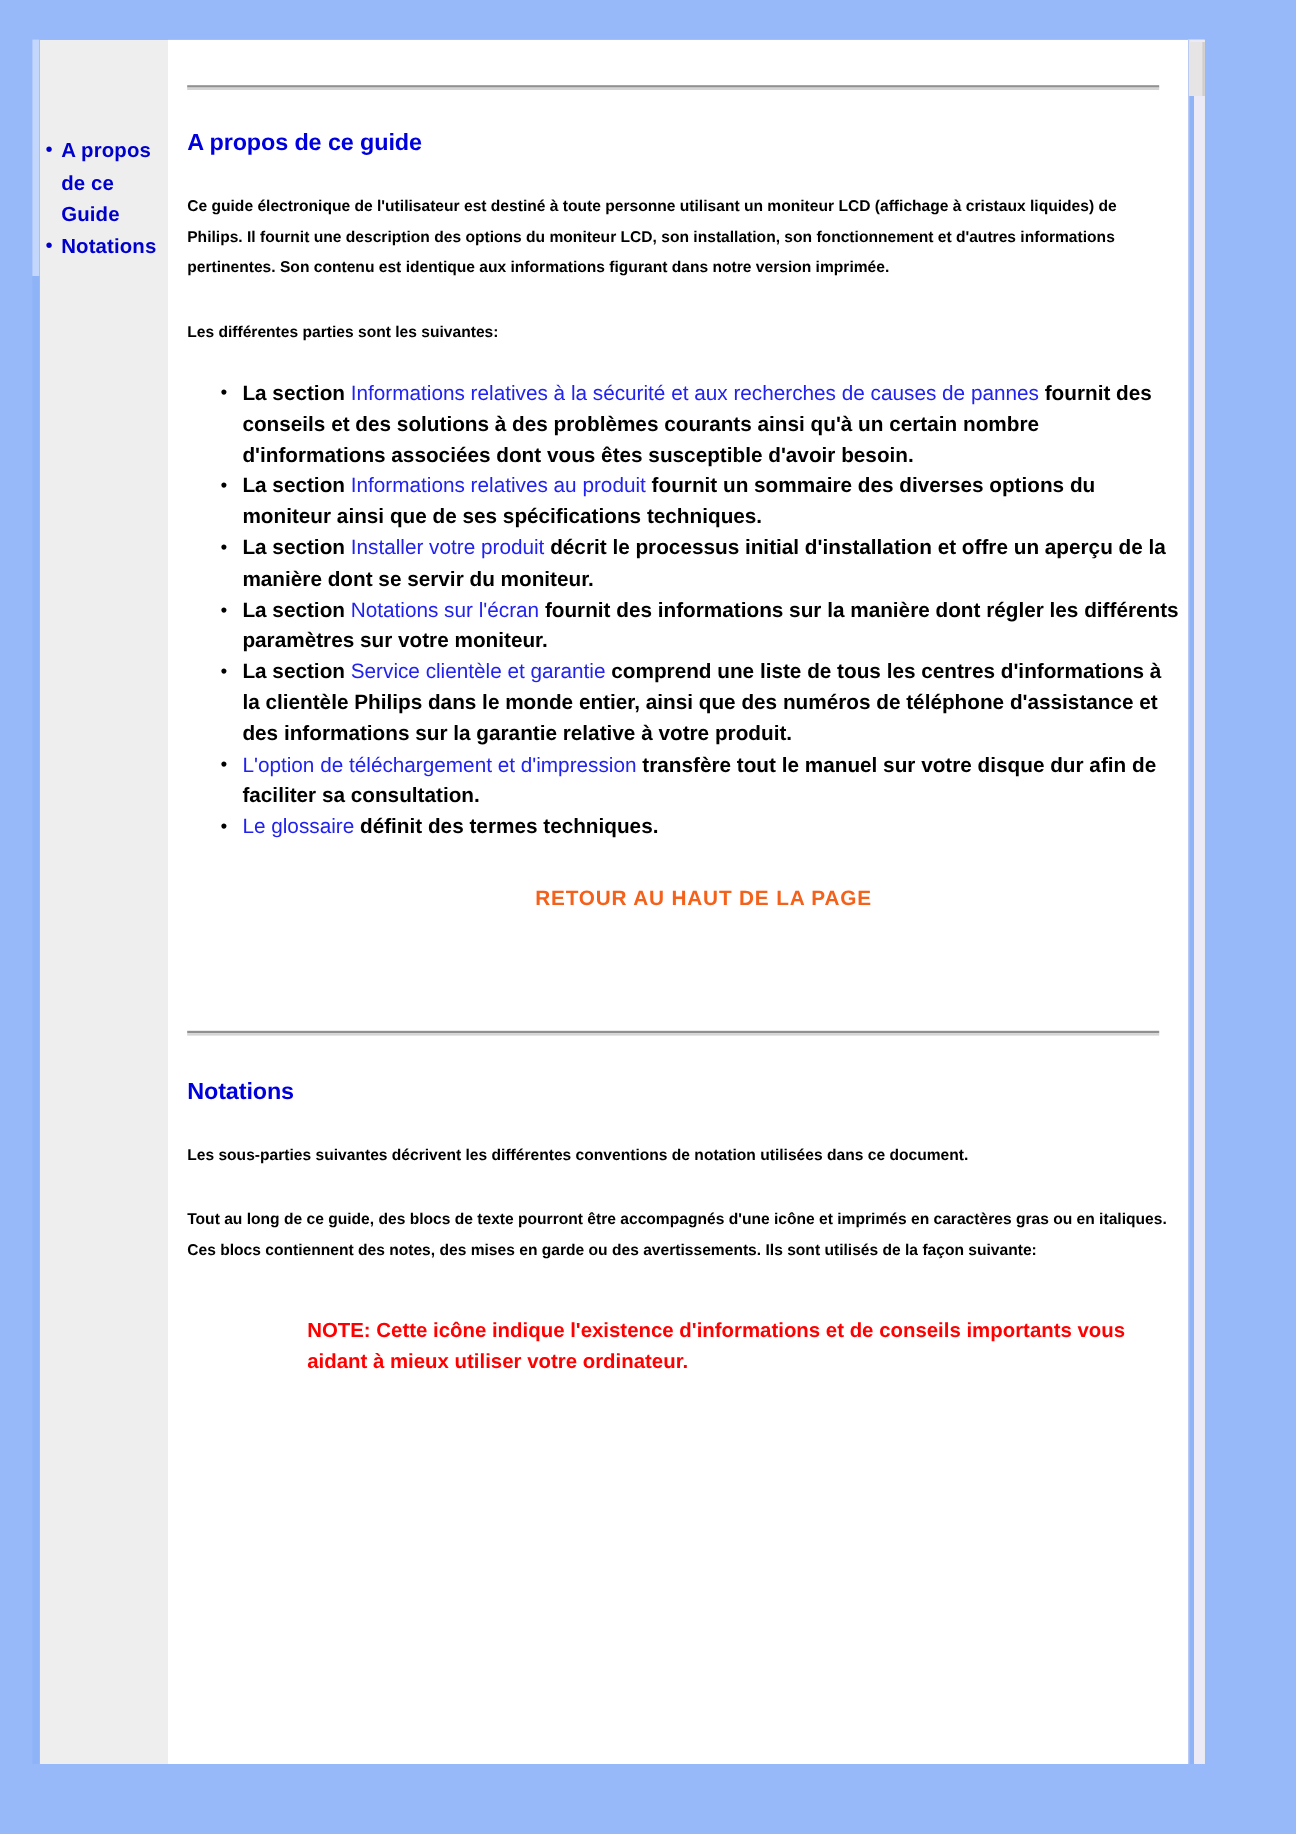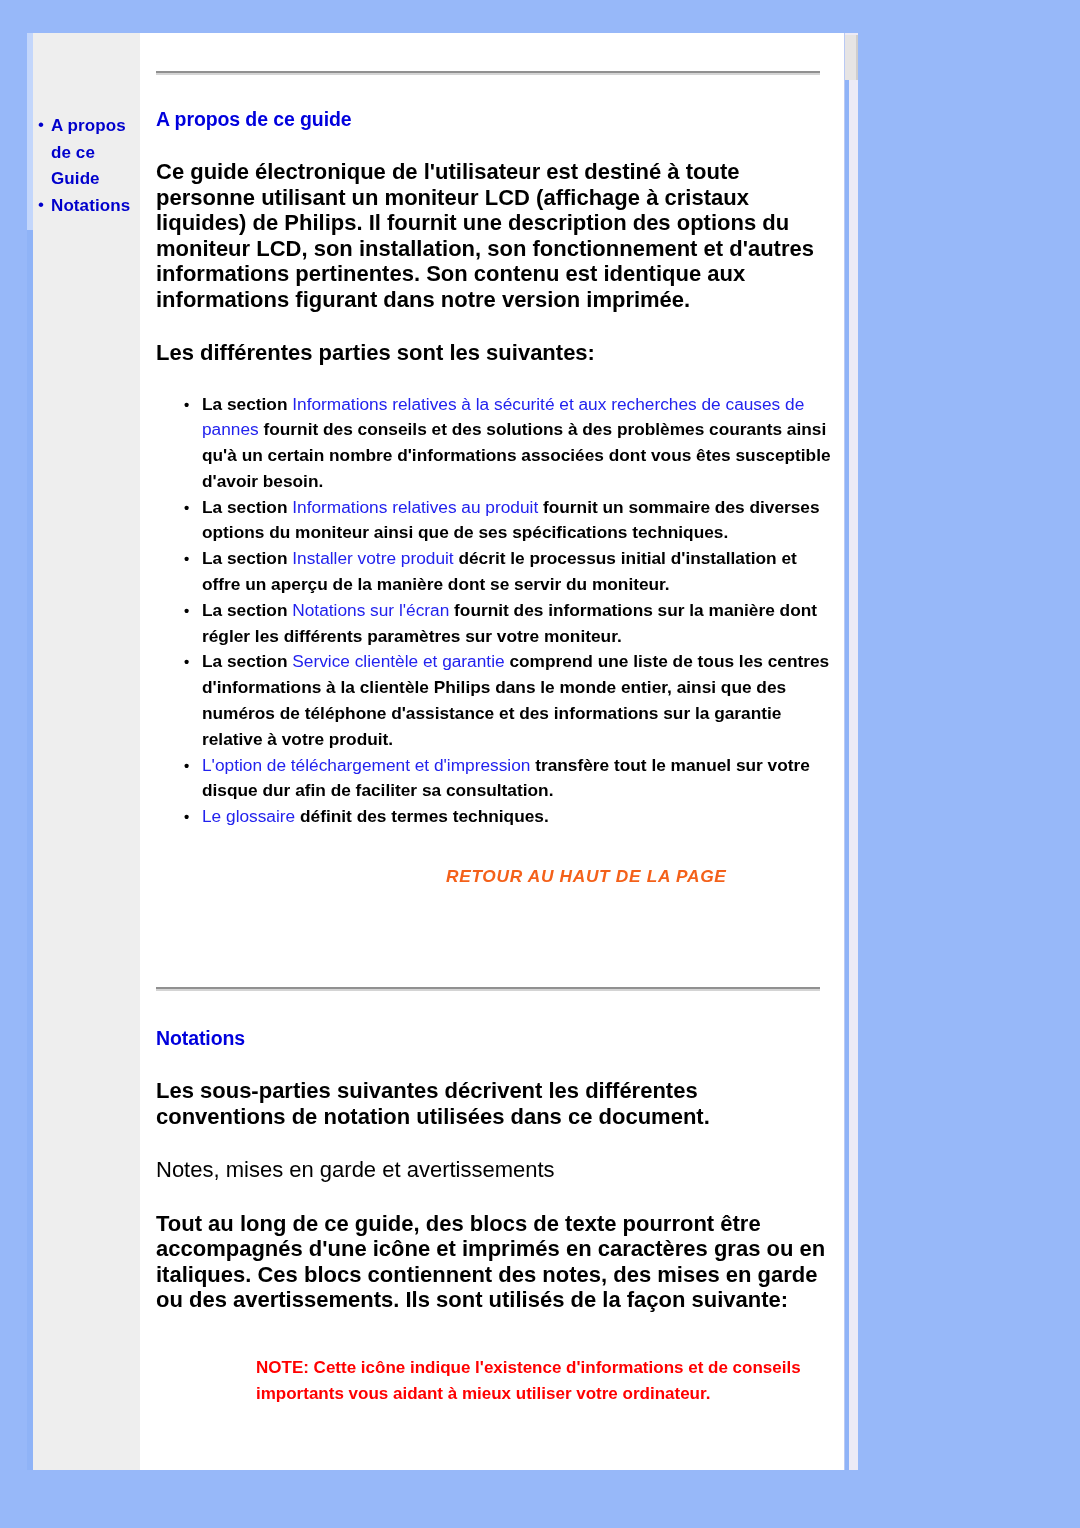--- a/index.html
+++ b/index.html
@@ -12,21 +12,21 @@
     background: #97b8f9;
     font-family: "Liberation Sans", sans-serif;
     overflow: hidden;
   }
 
   
   #page-frame {
     position: absolute;
     left: 33px;
     top: 33px;
-    width: 825px;
+    width: 971px;
     height: 1437px;
     background: #4d7c0f;
     display: flex;
     box-sizing: border-box;
   }
 
   
   .gutter-strip {
     position: absolute;
     left: 27px;
@@ -109,21 +109,21 @@
     color: #0000dd;
     font-size: 19.5px;
     font-weight: bold;
     margin: 0;
     letter-spacing: -0.1px;
   }
   h2#head-apropos { padding-top: 33px; }
   h2#head-notations { padding-top: 36px; }
 
   p.body {
-    font-size: 22px;
+    font-size: 13px;
     line-height: 25.5px;
     color: #000000;
     font-weight: bold;
     margin: 0;
     padding-top: 28px;
     padding-right: 8px;
   }
   p.body.regular { font-weight: normal; }
 
   ul#section-list {
@@ -158,21 +158,20 @@
   #backtotop-wrap {
     padding-top: 36px;
     padding-left: 290px;
   }
   a#backtotop {
     color: #f4611a;
     font-weight: bold;
     font-size: 17.3px;
     letter-spacing: 0.7px;
     text-decoration: none;
-    font-style: italic;
   }
 
   #spacer-bottom { height: 62px; }
 
   .note-block {
     color: #ff0000;
     font-weight: bold;
     font-size: 17px;
     line-height: 26px;
     padding-top: 42px;
@@ -255,21 +254,20 @@
       </div>
 
       <div id="spacer-bottom"></div>
 
       <hr class="rule">
 
       <h2 id="head-notations" class="section-head">Notations</h2>
 
       <p class="body">Les sous-parties suivantes décrivent les différentes conventions de notation utilisées dans ce document.</p>
 
-      <p class="body regular">Notes, mises en garde et avertissements</p>
 
       <p class="body">Tout au long de ce guide, des blocs de texte pourront être accompagnés d'une icône et imprimés en caractères gras ou en italiques. Ces blocs contiennent des notes, des mises en garde ou des avertissements. Ils sont utilisés de la façon suivante:</p>
 
       <div class="note-block">NOTE: Cette icône indique l'existence d'informations et de conseils importants vous aidant à mieux utiliser votre ordinateur.</div>
 
     </div>
 
     <div id="scrollbar">
       <div id="scrollbar-track-line"></div>
       <div id="scrollbar-thumb"></div>

